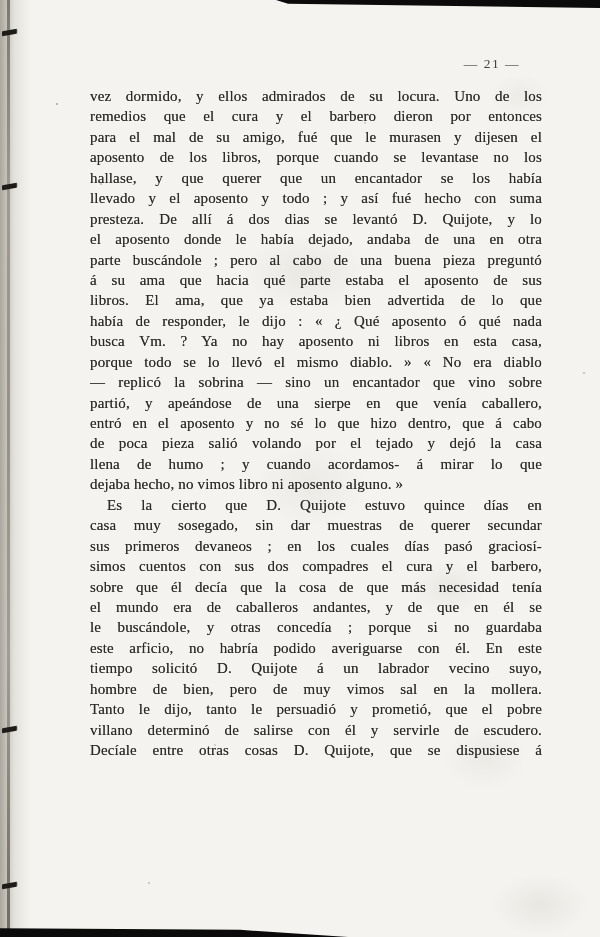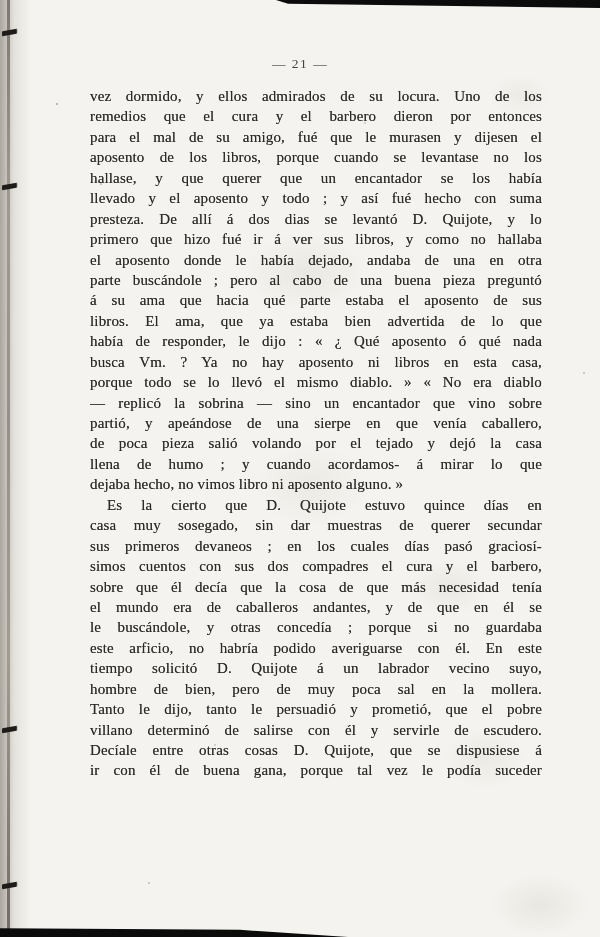--- a/index.html
+++ b/index.html
@@ -61,21 +61,21 @@
       364px 122px 0 0 rgba(70,64,56,0.25),
       56px 103px 0 0 rgba(70,64,56,0.45),
       529px 422px 0 0 rgba(70,64,56,0.25),
       148px 882px 0 0 rgba(70,64,56,0.3),
       583px 372px 0 0 rgba(70,64,56,0.3),
       303px 524px 0 0 rgba(70,64,56,0.3),
       214px 744px 0 0 rgba(70,64,56,0.25);
   }
   .page-number {
     position: absolute; top: 56px; left: 80px; width: 440px;
-    text-align: center;
+    text-align: right;
     font-size: 13.5px; letter-spacing: 1.5px;
     color: #45433e;
   }
   .text-block {
     position: absolute; top: 86px; left: 90px; width: 452px;
     font-size: 15px; line-height: 20.45px;
     color: #2b2a27;
     letter-spacing: 0.15px;
     text-shadow: 0 0 0.45px rgba(43,42,39,0.65);
   }
@@ -107,44 +107,43 @@
 
   <div class="text-block">
     <div class="paragraph">
         <div class="line">vez dormido, y ellos admirados de su locura. Uno de los</div>
         <div class="line">remedios que el cura y el barbero dieron por entonces</div>
         <div class="line">para el mal de su amigo, fué que le murasen y dijesen el</div>
         <div class="line">aposento de los libros, porque cuando se levantase no los</div>
         <div class="line">hallase, y que querer que un encantador se los había</div>
         <div class="line">llevado y el aposento y todo ; y así fué hecho con suma</div>
         <div class="line">presteza. De allí á dos dias se levantó D. Quijote, y lo</div>
-        <div class="line">primero que hizo fué ir á ver sus libros, y como no hallaba</div>
         <div class="line">el aposento donde le había dejado, andaba de una en otra</div>
         <div class="line">parte buscándole ; pero al cabo de una buena pieza preguntó</div>
         <div class="line">á su ama que hacia qué parte estaba el aposento de sus</div>
         <div class="line">libros. El ama, que ya estaba bien advertida de lo que</div>
         <div class="line">había de responder, le dijo : « ¿ Qué aposento ó qué nada</div>
         <div class="line">busca Vm. ? Ya no hay aposento ni libros en esta casa,</div>
         <div class="line">porque todo se lo llevó el mismo diablo. » « No era diablo</div>
         <div class="line">— replicó la sobrina — sino un encantador que vino sobre</div>
         <div class="line">partió, y apeándose de una sierpe en que venía caballero,</div>
+        <div class="line">entró en el aposento y no sé lo que hizo dentro, que á cabo</div>
         <div class="line">de poca pieza salió volando por el tejado y dejó la casa</div>
         <div class="line">llena de humo ; y cuando acordamos- á mirar lo que</div>
         <div class="line flush">dejaba hecho, no vimos libro ni aposento alguno. »</div>
       </div>
     <div class="paragraph">
         <div class="line indent">Es la cierto que D. Quijote estuvo quince días en</div>
         <div class="line">casa muy sosegado, sin dar muestras de querer secundar</div>
         <div class="line">sus primeros devaneos ; en los cuales días pasó graciosí-</div>
         <div class="line">simos cuentos con sus dos compadres el cura y el barbero,</div>
         <div class="line">sobre que él decía que la cosa de que más necesidad tenía</div>
         <div class="line">el mundo era de caballeros andantes, y de que en él se</div>
         <div class="line">le buscándole, y otras concedía ; porque si no guardaba</div>
         <div class="line">este arficio, no habría podido averiguarse con él. En este</div>
         <div class="line">tiempo solicitó D. Quijote á un labrador vecino suyo,</div>
-        <div class="line">hombre de bien, pero de muy poca sal en la mollera.</div>
+        <div class="line">hombre de bien, pero de muy vimos sal en la mollera.</div>
         <div class="line">Tanto le dijo, tanto le persuadió y prometió, que el pobre</div>
         <div class="line">villano determinó de salirse con él y servirle de escudero.</div>
         <div class="line">Decíale entre otras cosas D. Quijote, que se dispusiese á</div>
-        <div class="line">ir con él de buena gana, porque tal vez le podía suceder</div>
       </div>
   </div>
 </div>
 
 </body></html>

